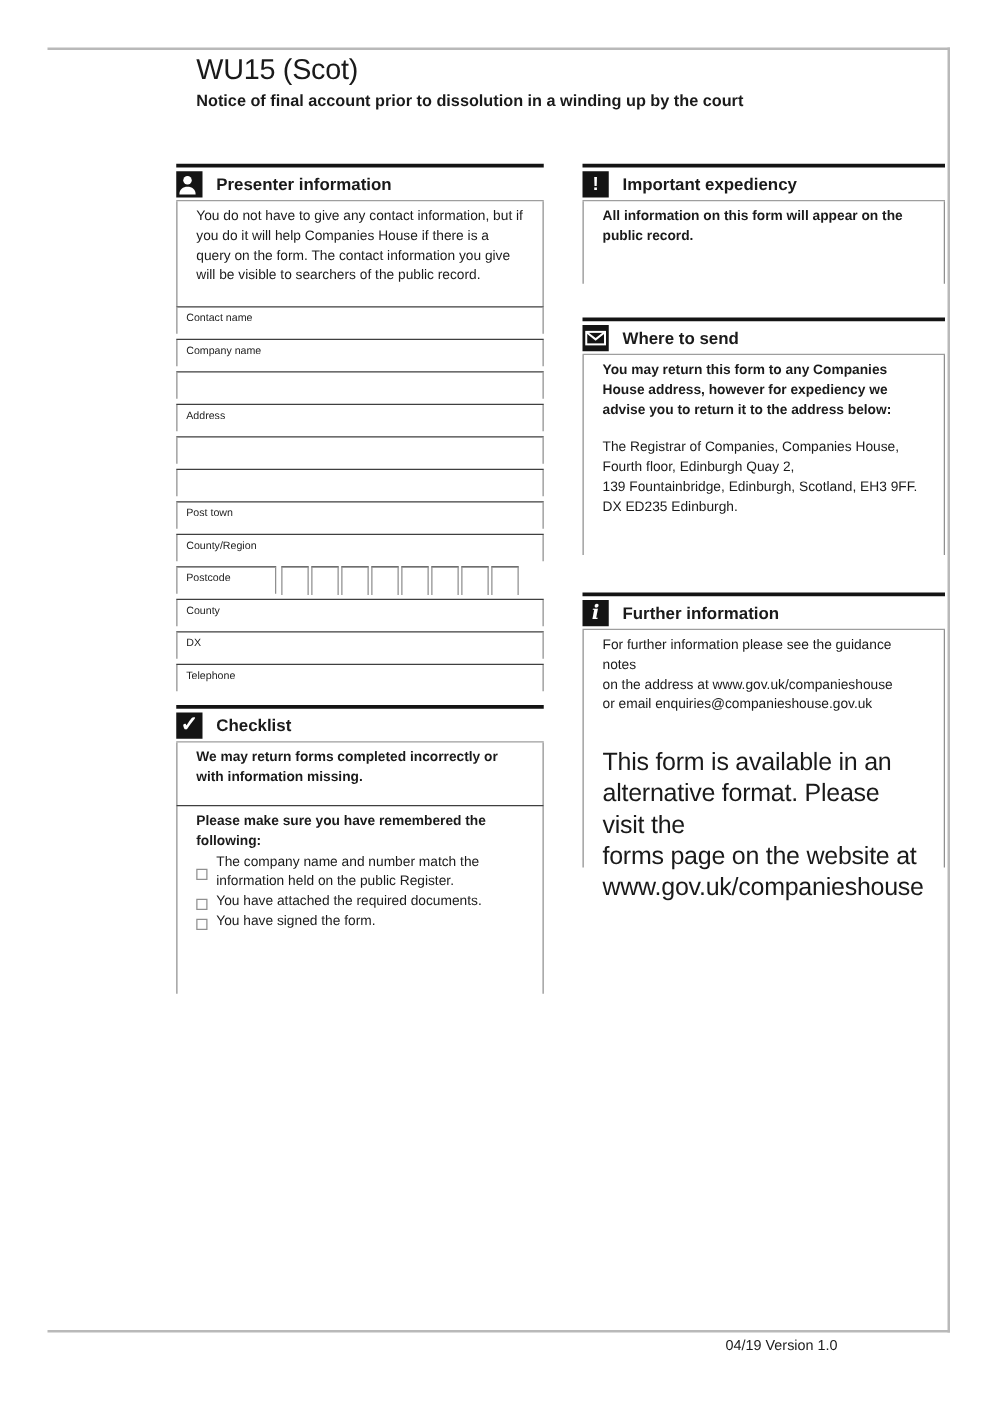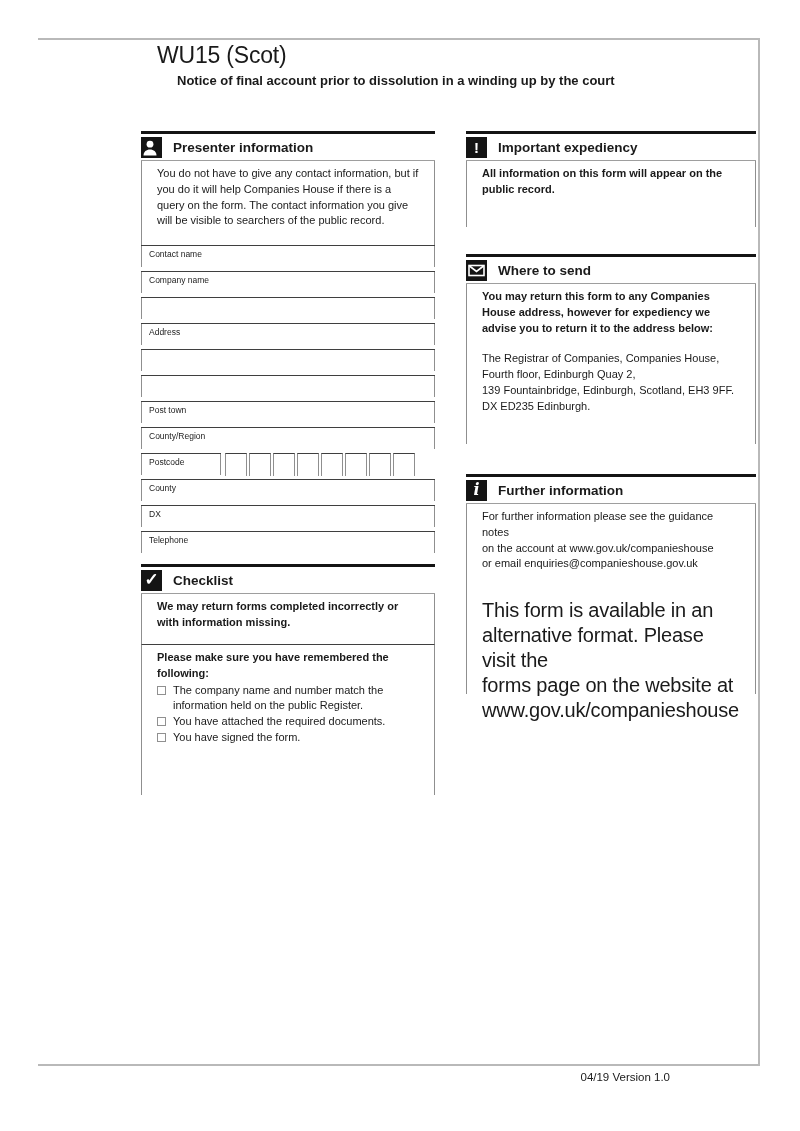--- a/index.html
+++ b/index.html
@@ -12,21 +12,21 @@
   #page { position: relative; width: 800px; height: 1131px; background:#fff; overflow:hidden; }
 
   
   .frame { position:absolute; background:#b9b9b9; }
   .frame-top    { left:38px; top:38px;  width:722px; height:2px; }
   .frame-right  { left:758px; top:38px; width:2px;  height:1028px; }
   .frame-bottom { left:38px; top:1064px; width:722px; height:2px; }
 
   .title-block { position:absolute; left:157px; top:42px; width:600px; }
   .form-title { font-size:23px; font-weight:400; letter-spacing:-0.2px; }
-  .form-subtitle { font-size:13px; font-weight:700; margin-top:4px;margin-left:20px; }
+  .form-subtitle { font-size:13px; font-weight:700; margin-top:4px; }
 
   .col { position:absolute; top:131px; }
   .col-left  { left:141px; width:294px; }
   .col-right { left:466px; width:290px; }
 
   .section-header {
     border-top:3px solid #141414;
     border-bottom:1px solid #9e9e9e;
     height:30px; display:flex; align-items:center; gap:11px;
   }
@@ -66,21 +66,21 @@
   .pc-box {
     width:22px; height:23px;
     border-top:1px solid #3f3f3f;
     border-left:1px solid #8f8f8f; border-right:1px solid #8f8f8f;
   }
 
   .checklist-section { margin-top:7px; }
   .cl-box1 { height:50px; }
   .cl-box2 { height:151px; border-top:1px solid #3f3f3f; }
   .cl-items { list-style:none; margin-top:1px; }
-  .cl-item { display:flex; gap:7px; align-items:flex-start; }
+  .cl-item { display:flex; gap:7px; align-items:center; }
   .checkbox { flex:0 0 9px; width:9px; height:9px; border:1px solid #909090; margin-top:3px; background:#fff; }
 
   .imp-box { height:66px; }
   .where-section { margin-top:27px; }
   .where-box { height:160px; }
   .addr { margin-top:15px; }
   .further-section { margin-top:30px; }
   .further-box { height:190px; }
   .alt-format { margin-top:26px; font-size:20px; line-height:25px; font-weight:400; letter-spacing:-0.2px; }
 
@@ -231,21 +231,21 @@
 
     <div class="further-section">
       <div class="section-header">
         <span class="icon-sq">
           <span class="glyph-i">i</span>
         </span>
         <span class="section-title">Further information</span>
       </div>
       <div class="content-box further-box">
         <div>For further information please see the guidance notes</div>
-        <div>on the account at www.gov.uk/companieshouse</div>
+        <div>on the address at www.gov.uk/companieshouse</div>
         <div>or email enquiries@companieshouse.gov.uk</div>
         <div class="alt-format">
           <div>This form is available in an</div>
           <div>alternative format. Please visit the</div>
           <div>forms page on the website at</div>
           <div>www.gov.uk/companieshouse</div>
         </div>
       </div>
     </div>
   </div>

